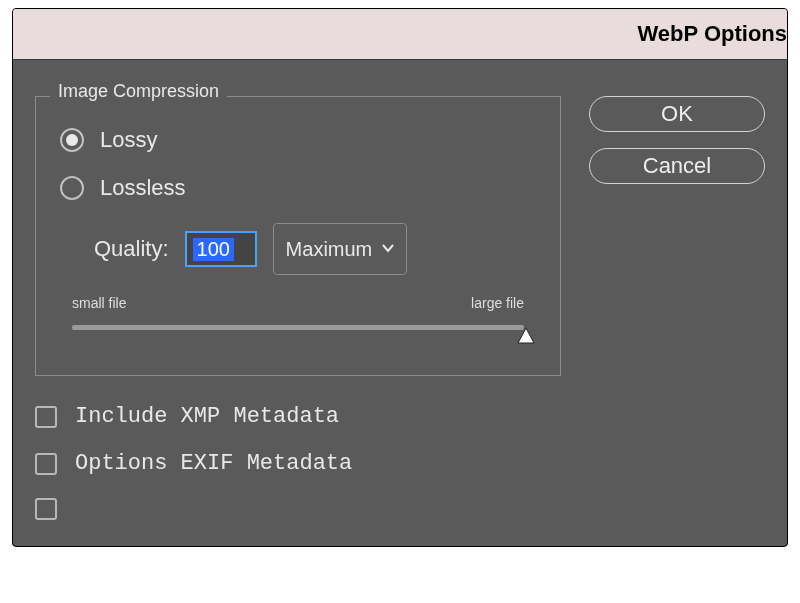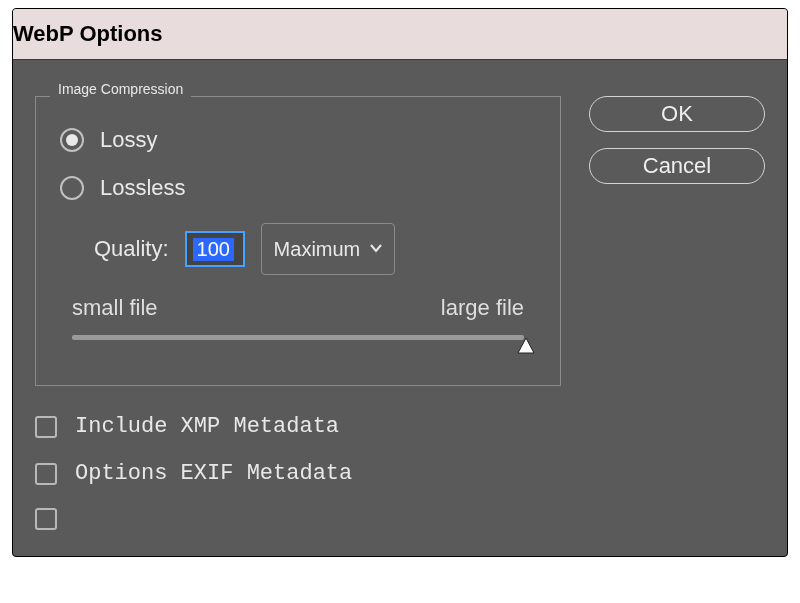--- a/index.html
+++ b/index.html
@@ -19,21 +19,21 @@
     }
     .dialog {
       width: 776px;
       background: #5a5a5a;
       border: 1px solid #000;
       border-radius: 4px;
       overflow: hidden;
     }
     .titlebar {
       background: #e9dcdc;
-      text-align: left;
+      text-align: right;
       padding: 12px 0;
       font-size: 22px;
       font-weight: 700;
       color: #000;
       border-bottom: 1px solid #3a3a3a;
     }
     .content {
       display: flex;
       padding: 22px 22px 26px 22px;
       gap: 28px;
@@ -54,21 +54,21 @@
       padding: 30px 24px 24px 24px;
       margin-top: 14px;
     }
     .group-legend {
       position: absolute;
       top: -16px;
       left: 14px;
       background: #5a5a5a;
       padding: 0 8px;
       color: #e8e8e8;
-      font-size: 14px;
+      font-size: 18px;
     }
     .radio-row {
       display: flex;
       align-items: center;
       gap: 16px;
       margin-bottom: 22px;
     }
     .radio-outer {
       width: 24px;
       height: 24px;
@@ -95,21 +95,21 @@
       gap: 16px;
       margin-left: 34px;
       margin-bottom: 20px;
       margin-top: 16px;
     }
     .q-label {
       color: #e8e8e8;
       font-size: 22px;
     }
     .q-input {
-      width: 60px;
+      width: 72px;
       height: 36px;
       border: 2px solid #4aa0ff;
       background: #444;
       padding: 0 6px;
       display: flex;
       align-items: center;
     }
     .q-input-text {
       background: #2a68ff;
       color: #fff;
@@ -140,21 +140,21 @@
     }
     .slider-labels {
       display: flex;
       justify-content: space-between;
       margin-left: 12px;
       margin-right: 12px;
       margin-bottom: 10px;
     }
     .slider-label {
       color: #dedede;
-      font-size: 22px;
+      font-size: 14px;
     }
     .slider-track-wrap {
       position: relative;
       margin-left: 12px;
       margin-right: 12px;
       height: 30px;
     }
     .slider-track {
       position: absolute;
       top: 4px;

